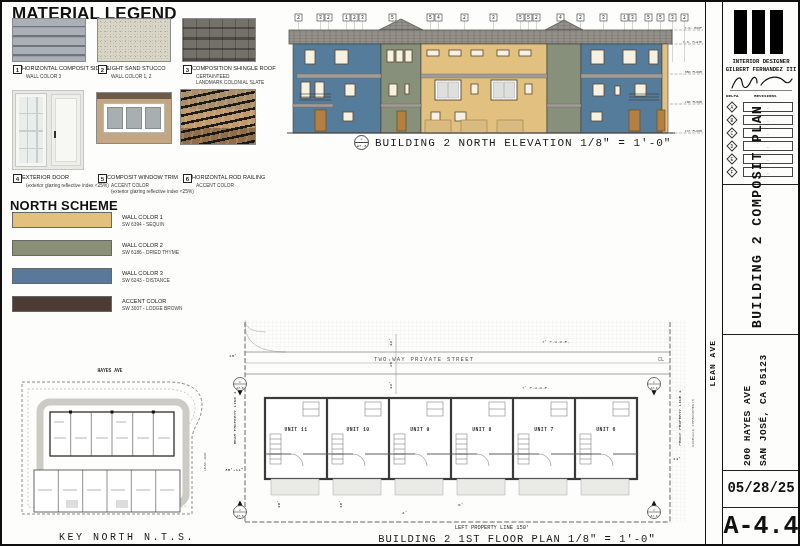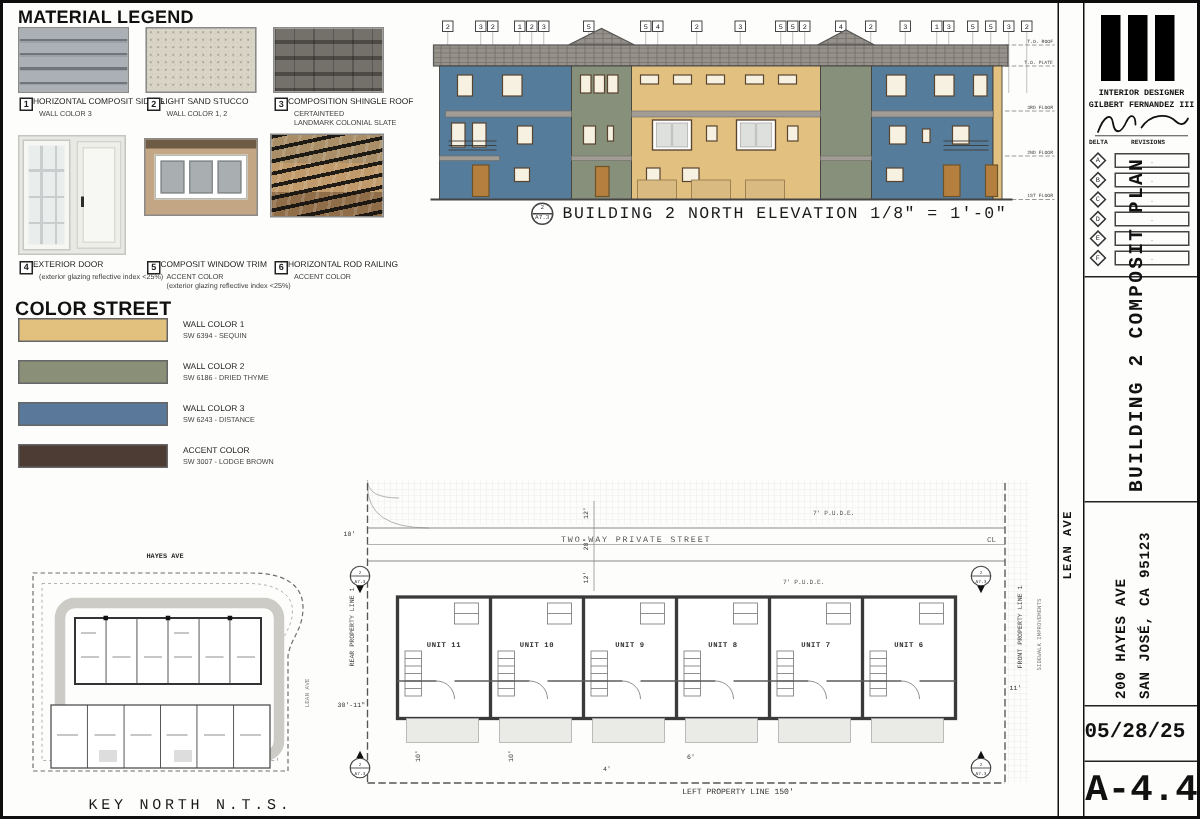--- a/index.html
+++ b/index.html
@@ -78,31 +78,31 @@
 .bars span{width:13px;height:44px;background:#000;display:block}
 .firm{position:absolute;font-family:"Liberation Mono",monospace;font-weight:bold;font-size:5.6px;text-align:center;color:#111;line-height:1.35}
 .revhdr{position:absolute;font-size:4.2px;font-weight:bold;color:#222;font-family:"Liberation Mono",monospace}
 .rev-row{position:absolute;height:10px}
 .diamond{position:absolute;left:6px;top:0;width:8px;height:8px;border:1px solid #333;transform:rotate(45deg);display:flex;align-items:center;justify-content:center;background:#fff}
 .diamond span{transform:rotate(-45deg);font-size:4.6px;color:#222;font-family:"Liberation Mono",monospace}
 .rev-box{position:absolute;left:21px;top:-1px;width:50px;height:10px;border:1px solid #444;font-size:4px;color:#888;text-align:center;line-height:10px}
 .vtext{writing-mode:vertical-rl;transform:rotate(180deg);font-family:"Liberation Mono",monospace;white-space:nowrap}
 .tb-title{position:absolute;font-weight:bold;font-size:13px;letter-spacing:1.5px;color:#111}
 .tb-addr{position:absolute;font-weight:bold;font-size:9.5px;letter-spacing:.5px;color:#111}
-.tb-date{position:absolute;font-family:"Liberation Mono",monospace;font-weight:bold;font-size:14px;color:#111;}
+.tb-date{position:absolute;font-family:"Liberation Mono",monospace;font-weight:bold;font-size:14px;color:#111;text-align:center}
 .tb-sheet{position:absolute;font-family:"Liberation Mono",monospace;font-weight:bold;font-size:25px;color:#111;text-align:center}
 .lean-strip{position:absolute;left:703px;top:0;bottom:0;width:18px;border-left:1.2px solid #111;border-right:1.2px solid #111}
 .lean-txt{position:absolute;left:2px;top:338px;font-weight:bold;font-size:8px;letter-spacing:1px;color:#111}
 </style>
 </head>
 <body>
 
 <div class="sheet">
 
-  <div class="sec-title" style="left:10px;top:2px;font-size:12px">MATERIAL LEGEND</div>
+  <div class="sec-title" style="left:10px;top:2px;font-size:17px">MATERIAL LEGEND</div>
 
   <div class="mat-swatch sw-siding" style="left:10px;top:16px;width:74px;height:44px"></div>
   <div class="mat-swatch sw-stucco" style="left:95px;top:16px;width:74px;height:44px"></div>
   <div class="mat-swatch sw-shingle" style="left:180px;top:16px;width:74px;height:44px"></div>
 
   <div class="mat-lbl" style="left:11px;top:63px">
     <span class="numbox">1</span><span>HORIZONTAL COMPOSIT SIDING</span>
     <div class="sub">WALL COLOR 3</div>
   </div>
   <div class="mat-lbl" style="left:96px;top:63px">
@@ -135,21 +135,21 @@
   <div class="mat-lbl" style="left:96px;top:172px">
     <span class="numbox">5</span><span>COMPOSIT WINDOW TRIM</span>
     <div class="sub">ACCENT COLOR</div>
     <div class="sub">(exterior glazing reflective index &lt;25%)</div>
   </div>
   <div class="mat-lbl" style="left:181px;top:172px">
     <span class="numbox">6</span><span>HORIZONTAL ROD RAILING</span>
     <div class="sub">ACCENT COLOR</div>
   </div>
 
-  <div class="sec-title" style="left:8px;top:196px;font-size:13px">COLOR STREET</div>
+  <div class="sec-title" style="left:8px;top:196px;font-size:13px">NORTH SCHEME</div>
 
   <div class="cs-bar" style="top: 210px; background: rgb(226, 193, 127);"></div>
   <div class="cs-lbl" style="top:212px">
     <div>WALL COLOR 1</div>
       <div class="code">SW 6394 - SEQUIN</div>
   </div>
   <div class="cs-bar" style="top: 238px; background: rgb(138, 144, 119);"></div>
   <div class="cs-lbl" style="top:240px">
     <div>WALL COLOR 2</div>
       <div class="code">SW 6186 - DRIED THYME</div>
@@ -443,20 +443,21 @@
     </g>
     <g class="secmark" transform="translate(430,194)">
       <circle r="6.5"></circle>
         <line x1="-6.5" x2="6.5"></line>
       <text y="-1.4">2</text>
         <text y="4.6">A7.3</text>
       <path class="tri" d="M-2.5,-6.5 L2.5,-6.5 L0,-11.5 Z"></path>
     </g>
   </svg>
 
+  <div class="drawing-title" style="left:330px;top:531px;width:370px;text-align:center;font-size:10.5px;letter-spacing:1px">BUILDING 2 1ST FLOOR PLAN 1/8" = 1'-0"</div>
 
   <svg class="abs" style="left:4px;top:360px" width="214" height="168" viewBox="0 0 214 168">
     <text class="kp-txt" x="104" y="10">HAYES AVE</text>
     <path class="kp-dash" d="M16,20 H162 C182,20 196,27 196,43 C196,58 188,63 186,75 V152 H16 Z"></path>
     <path class="kp-dash2" d="M22,27 H160 C176,27 189,33 189,45 C189,57 181,63 179,74 V145 H22 Z"></path>
     <rect class="kp-road" x="34" y="40" width="146" height="102" rx="10"></rect>
 
     <g>
       <rect class="kp-bld1" x="44" y="50" width="124" height="44"></rect>
       <path class="kp-div" d="M64.7,50 V94 M85.3,50 V94 M106,50 V94 M126.7,50 V94 M147.3,50 V94"></path>

